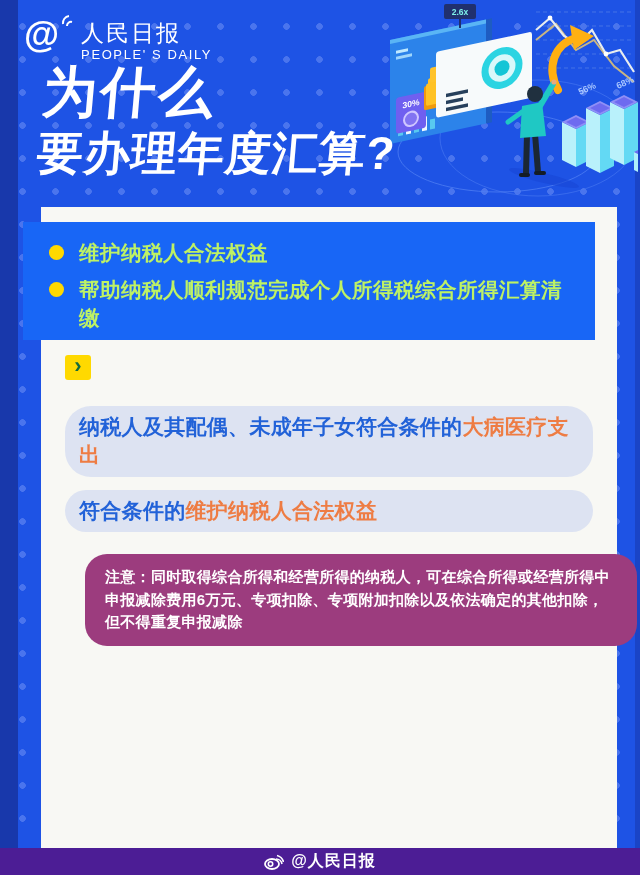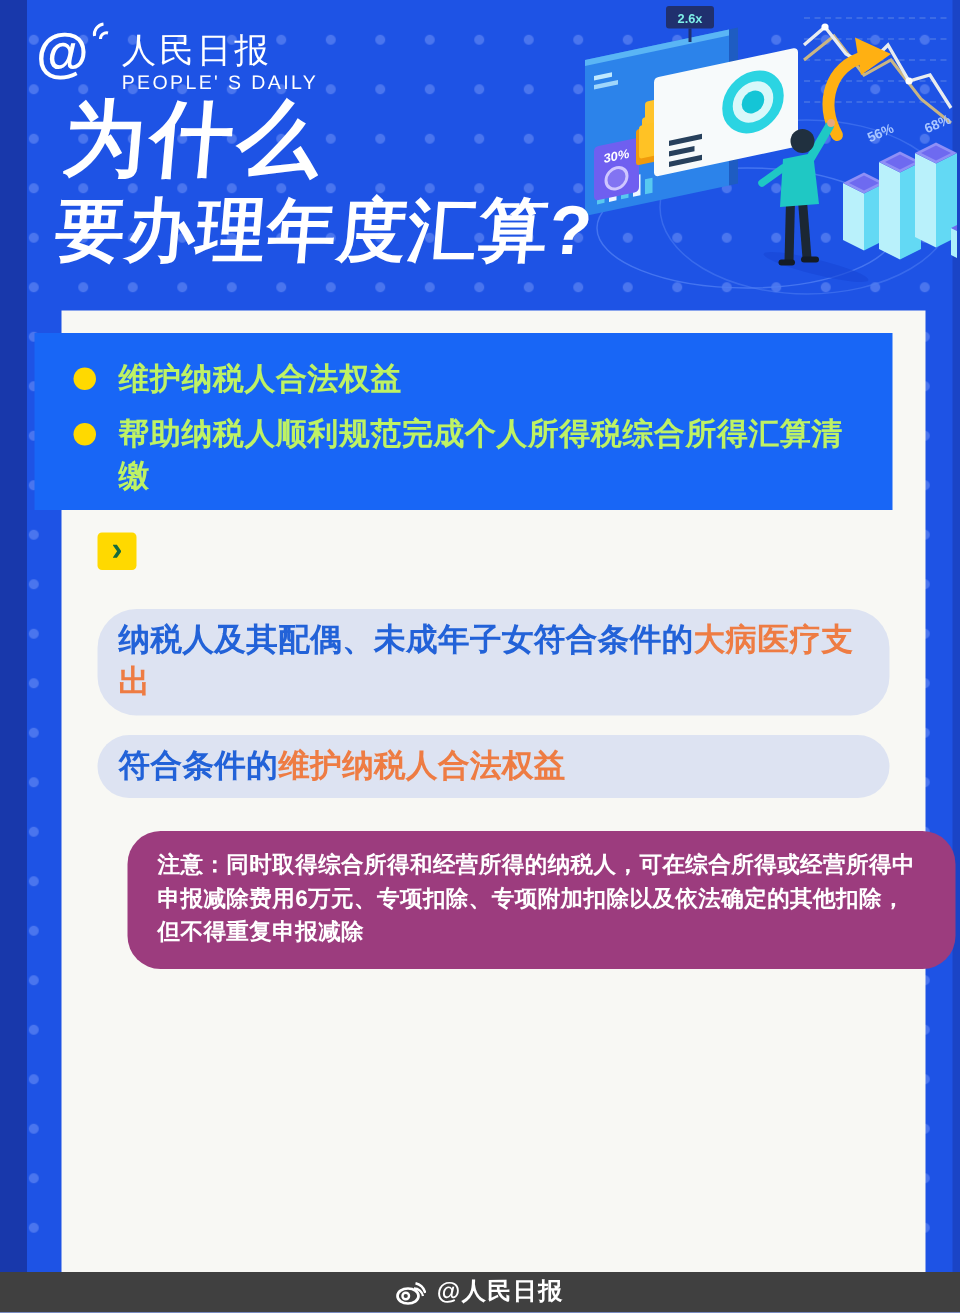--- a/index.html
+++ b/index.html
@@ -61,21 +61,21 @@
 
   .note{
     margin:22px 24px 0 44px;width:552px;box-sizing:border-box;
     background:#9c3c7e;border-radius:22px;padding:12px 20px;
     color:#fff;font-weight:bold;font-size:15px;line-height:1.5;letter-spacing:.3px;
   }
 
   
   .footer{
     position:absolute;left:0;right:0;bottom:0;height:27px;z-index:6;
-    background:#404040;display:flex;align-items:center;justify-content:center;gap:7px;
+    background:#4c1d95;display:flex;align-items:center;justify-content:center;gap:7px;
     color:#fff;font-size:16px;font-weight:bold;letter-spacing:1px;
   }
 </style>
 </head>
 <body>
 
 <div class="bg-dots"></div>
 <div class="stripe-left"></div>
 <div class="stripe-right"></div>
 

